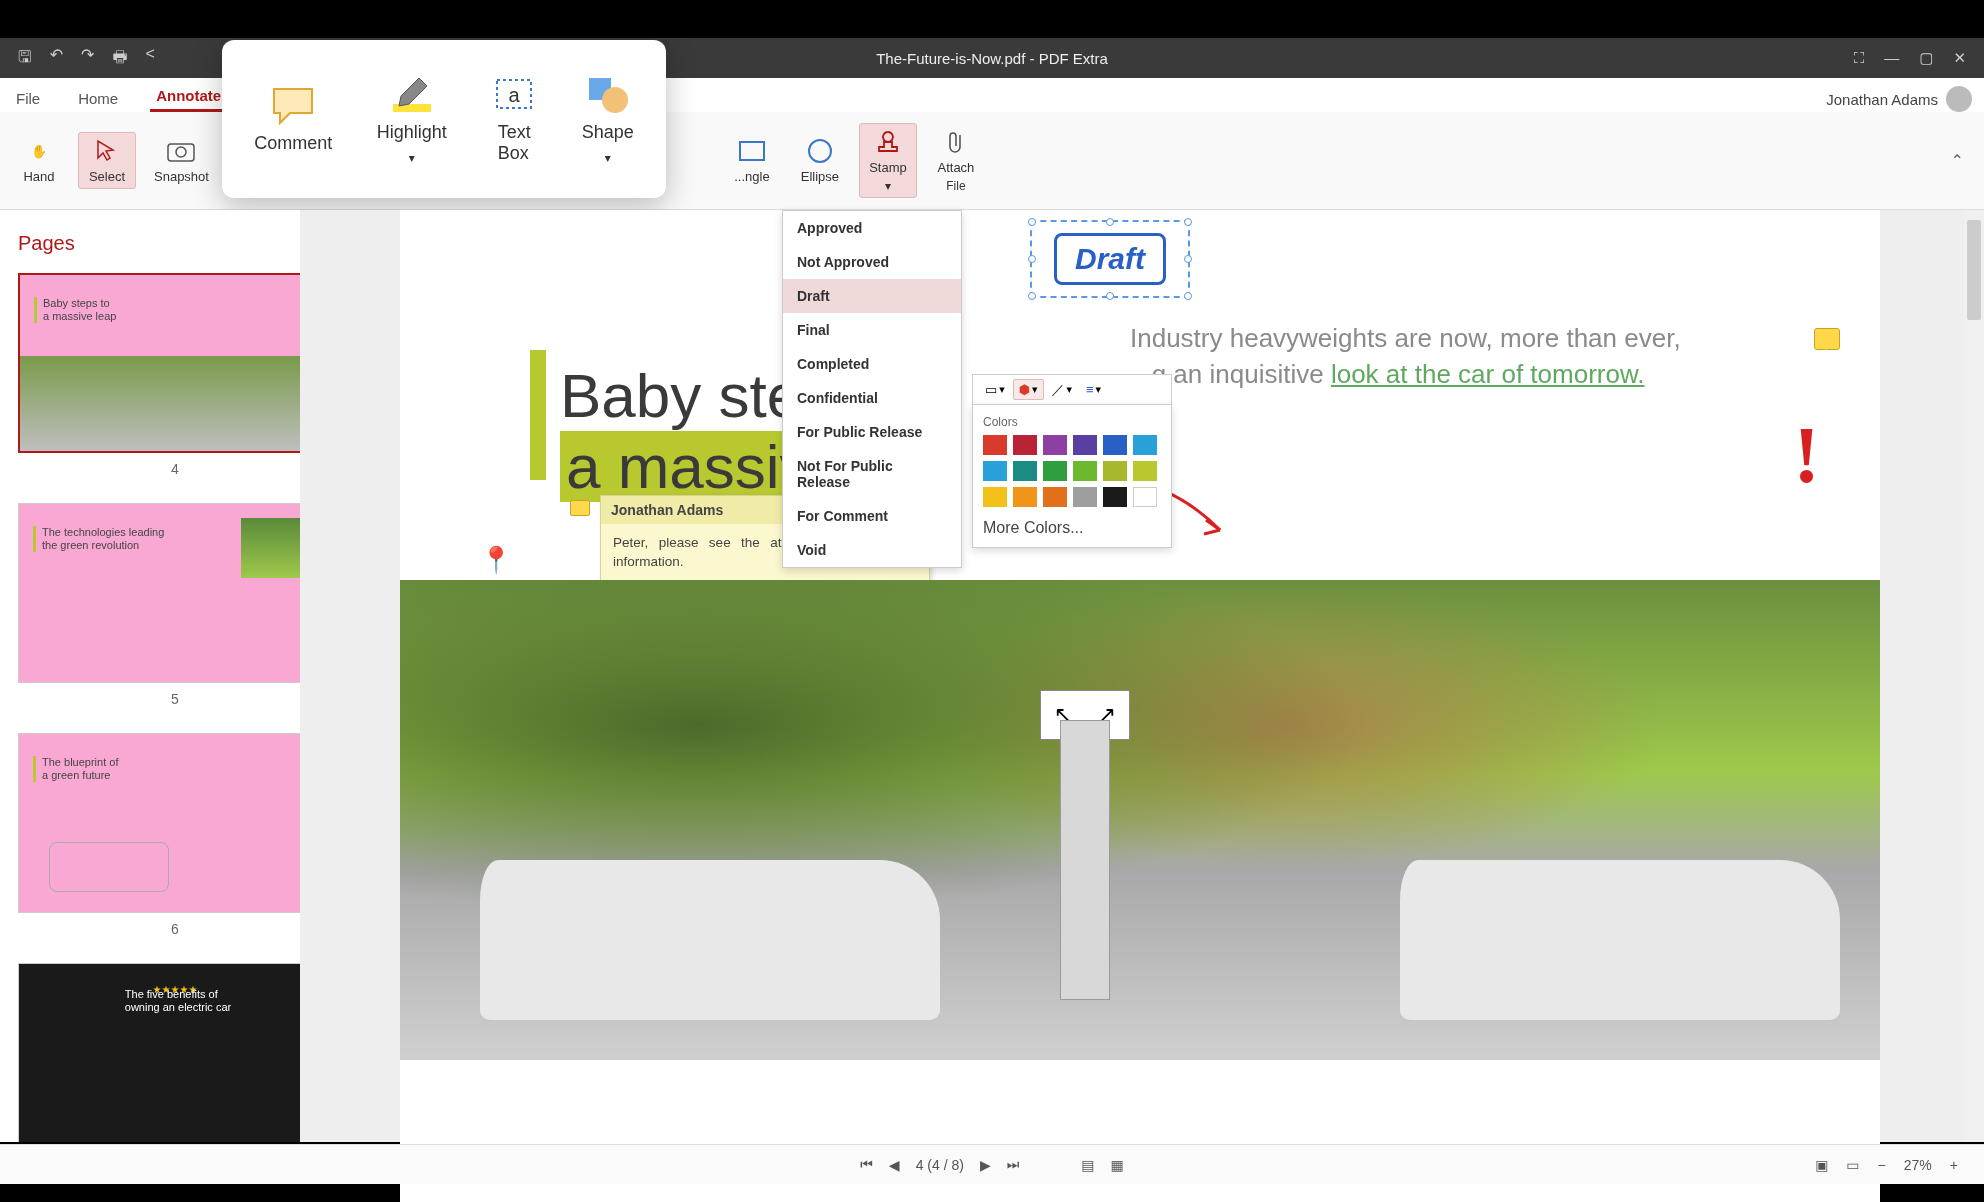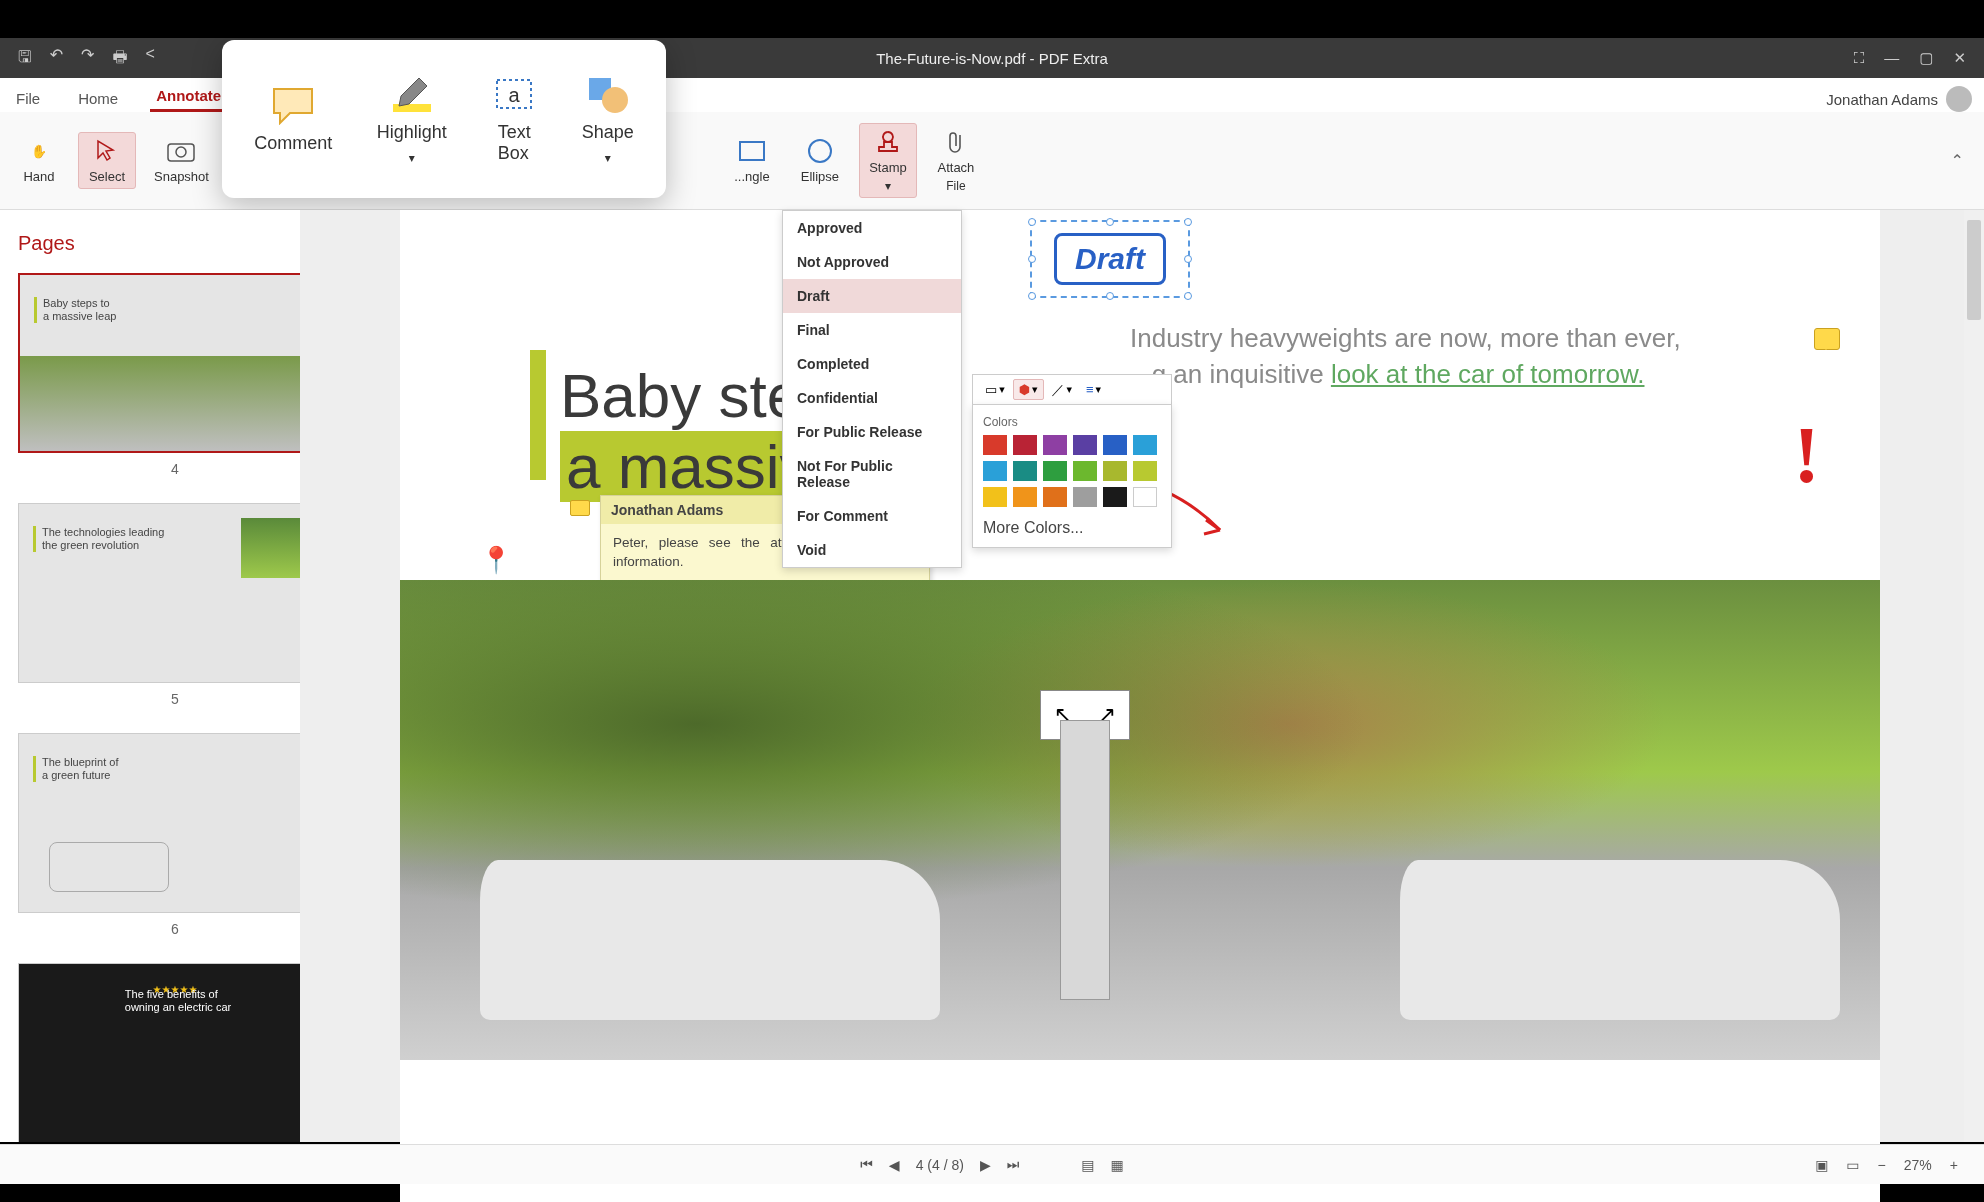--- a/index.html
+++ b/index.html
@@ -30,21 +30,21 @@
 
 
 .floater { position:absolute; top:40px; left:222px; width:444px; height:158px; background:#fff; border-radius:12px; box-shadow:0 8px 30px rgba(0,0,0,.25); display:flex; justify-content:space-around; align-items:center; padding:0 10px;}
 .floater .fitem{display:flex;flex-direction:column;align-items:center;gap:8px;font-size:18px;color:#333;}
 .floater .fico{width:46px;height:40px;}
 
 
 .pagespanel{position:absolute;top:210px;left:0;width:351px;bottom:60px;background:#fff;border-right:1px solid #ddd;padding:22px 18px;overflow:hidden;}
 .pagespanel h3{color:#b01818;font-weight:400;font-size:20px;margin-bottom:18px;}
 .pagespanel .closex{position:absolute;top:24px;right:22px;color:#888;cursor:pointer;}
-.thumb{border:1px solid #ccc;height:180px;margin-bottom:8px;background:#e5e5e5;position:relative;}
+.thumb{border:1px solid #ccc;height:180px;margin-bottom:8px;background:#f9a8d4;position:relative;}
 .thumb.active{border:2px solid #b01818;}
 .thumb .tlabel{position:absolute;top:22px;left:14px;font-size:11px;color:#444;border-left:3px solid #b8c930;padding-left:6px;line-height:1.2;}
 .thumbnum{text-align:center;color:#666;font-size:14px;margin-bottom:26px;}
 
 
 .docarea{position:absolute;top:210px;left:300px;right:0;bottom:60px;background:#eee;}
 .docarea .scroll{position:absolute;top:0;right:0;width:20px;bottom:0;background:#f0f0f0;}
 .docarea .scroll .thumbbar{position:absolute;top:10px;left:3px;width:14px;height:100px;background:#ccc;border-radius:2px;}
 .page{position:absolute;top:0;left:100px;width:1480px;height:1200px;background:#fff;}
 

